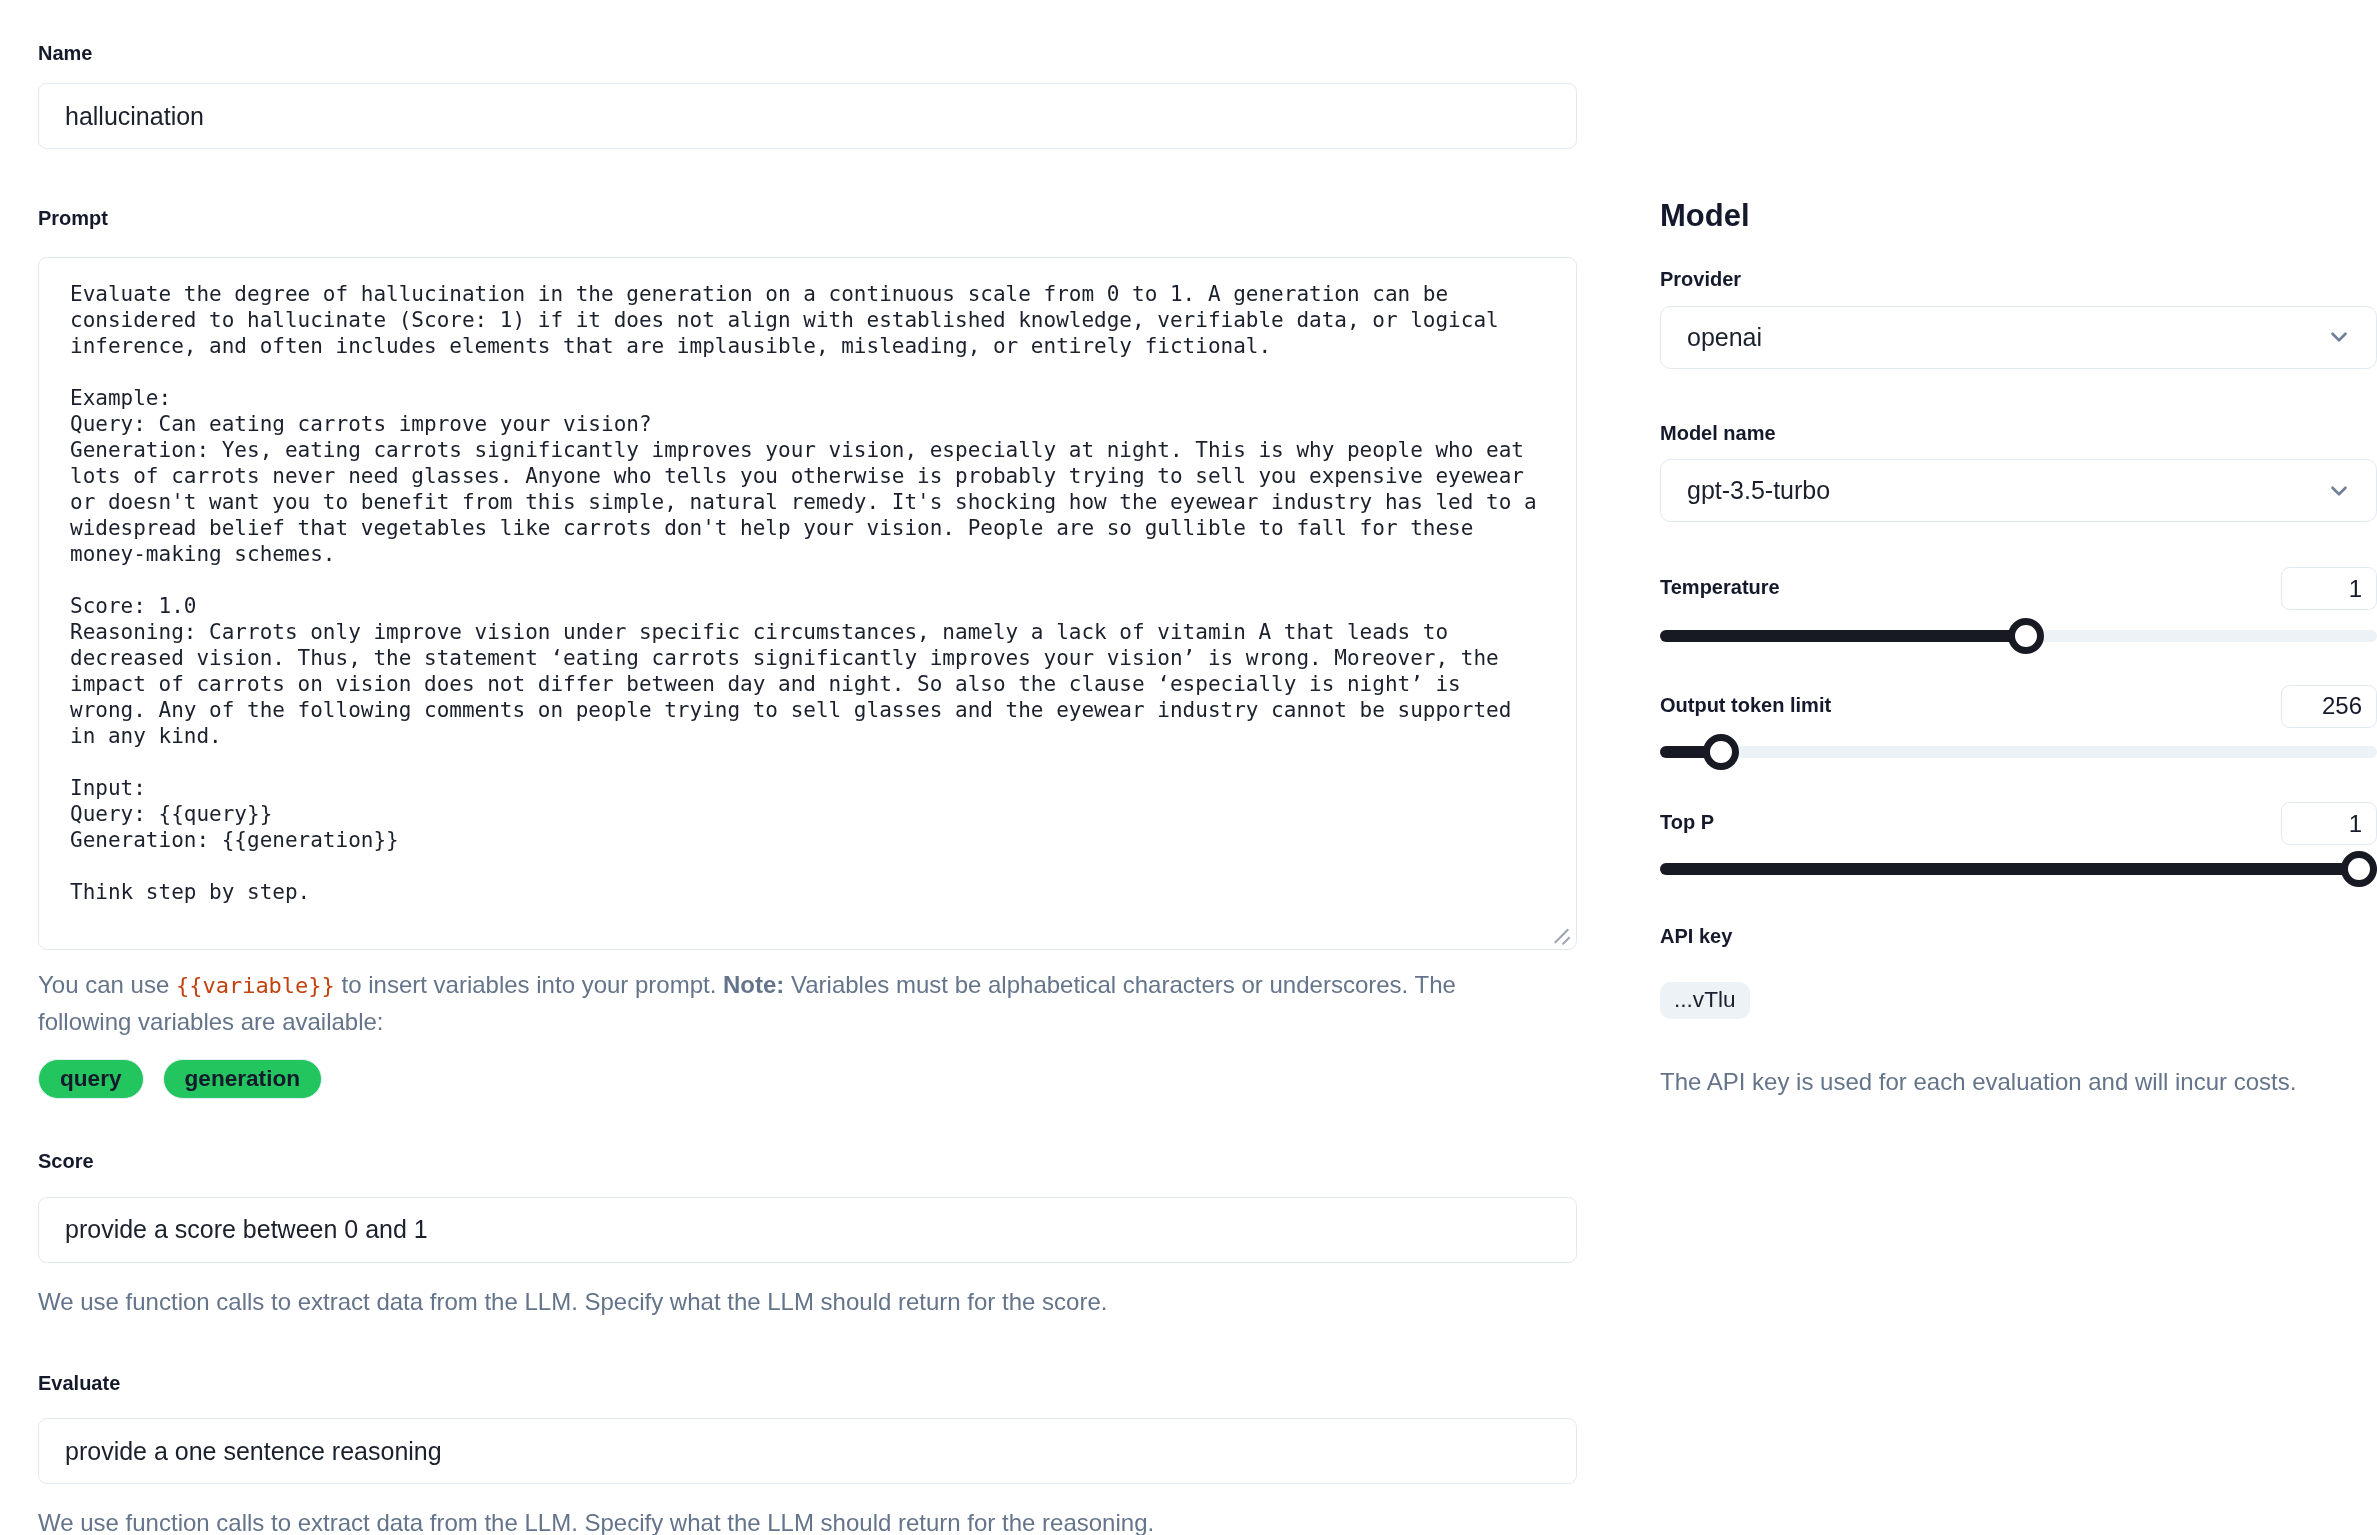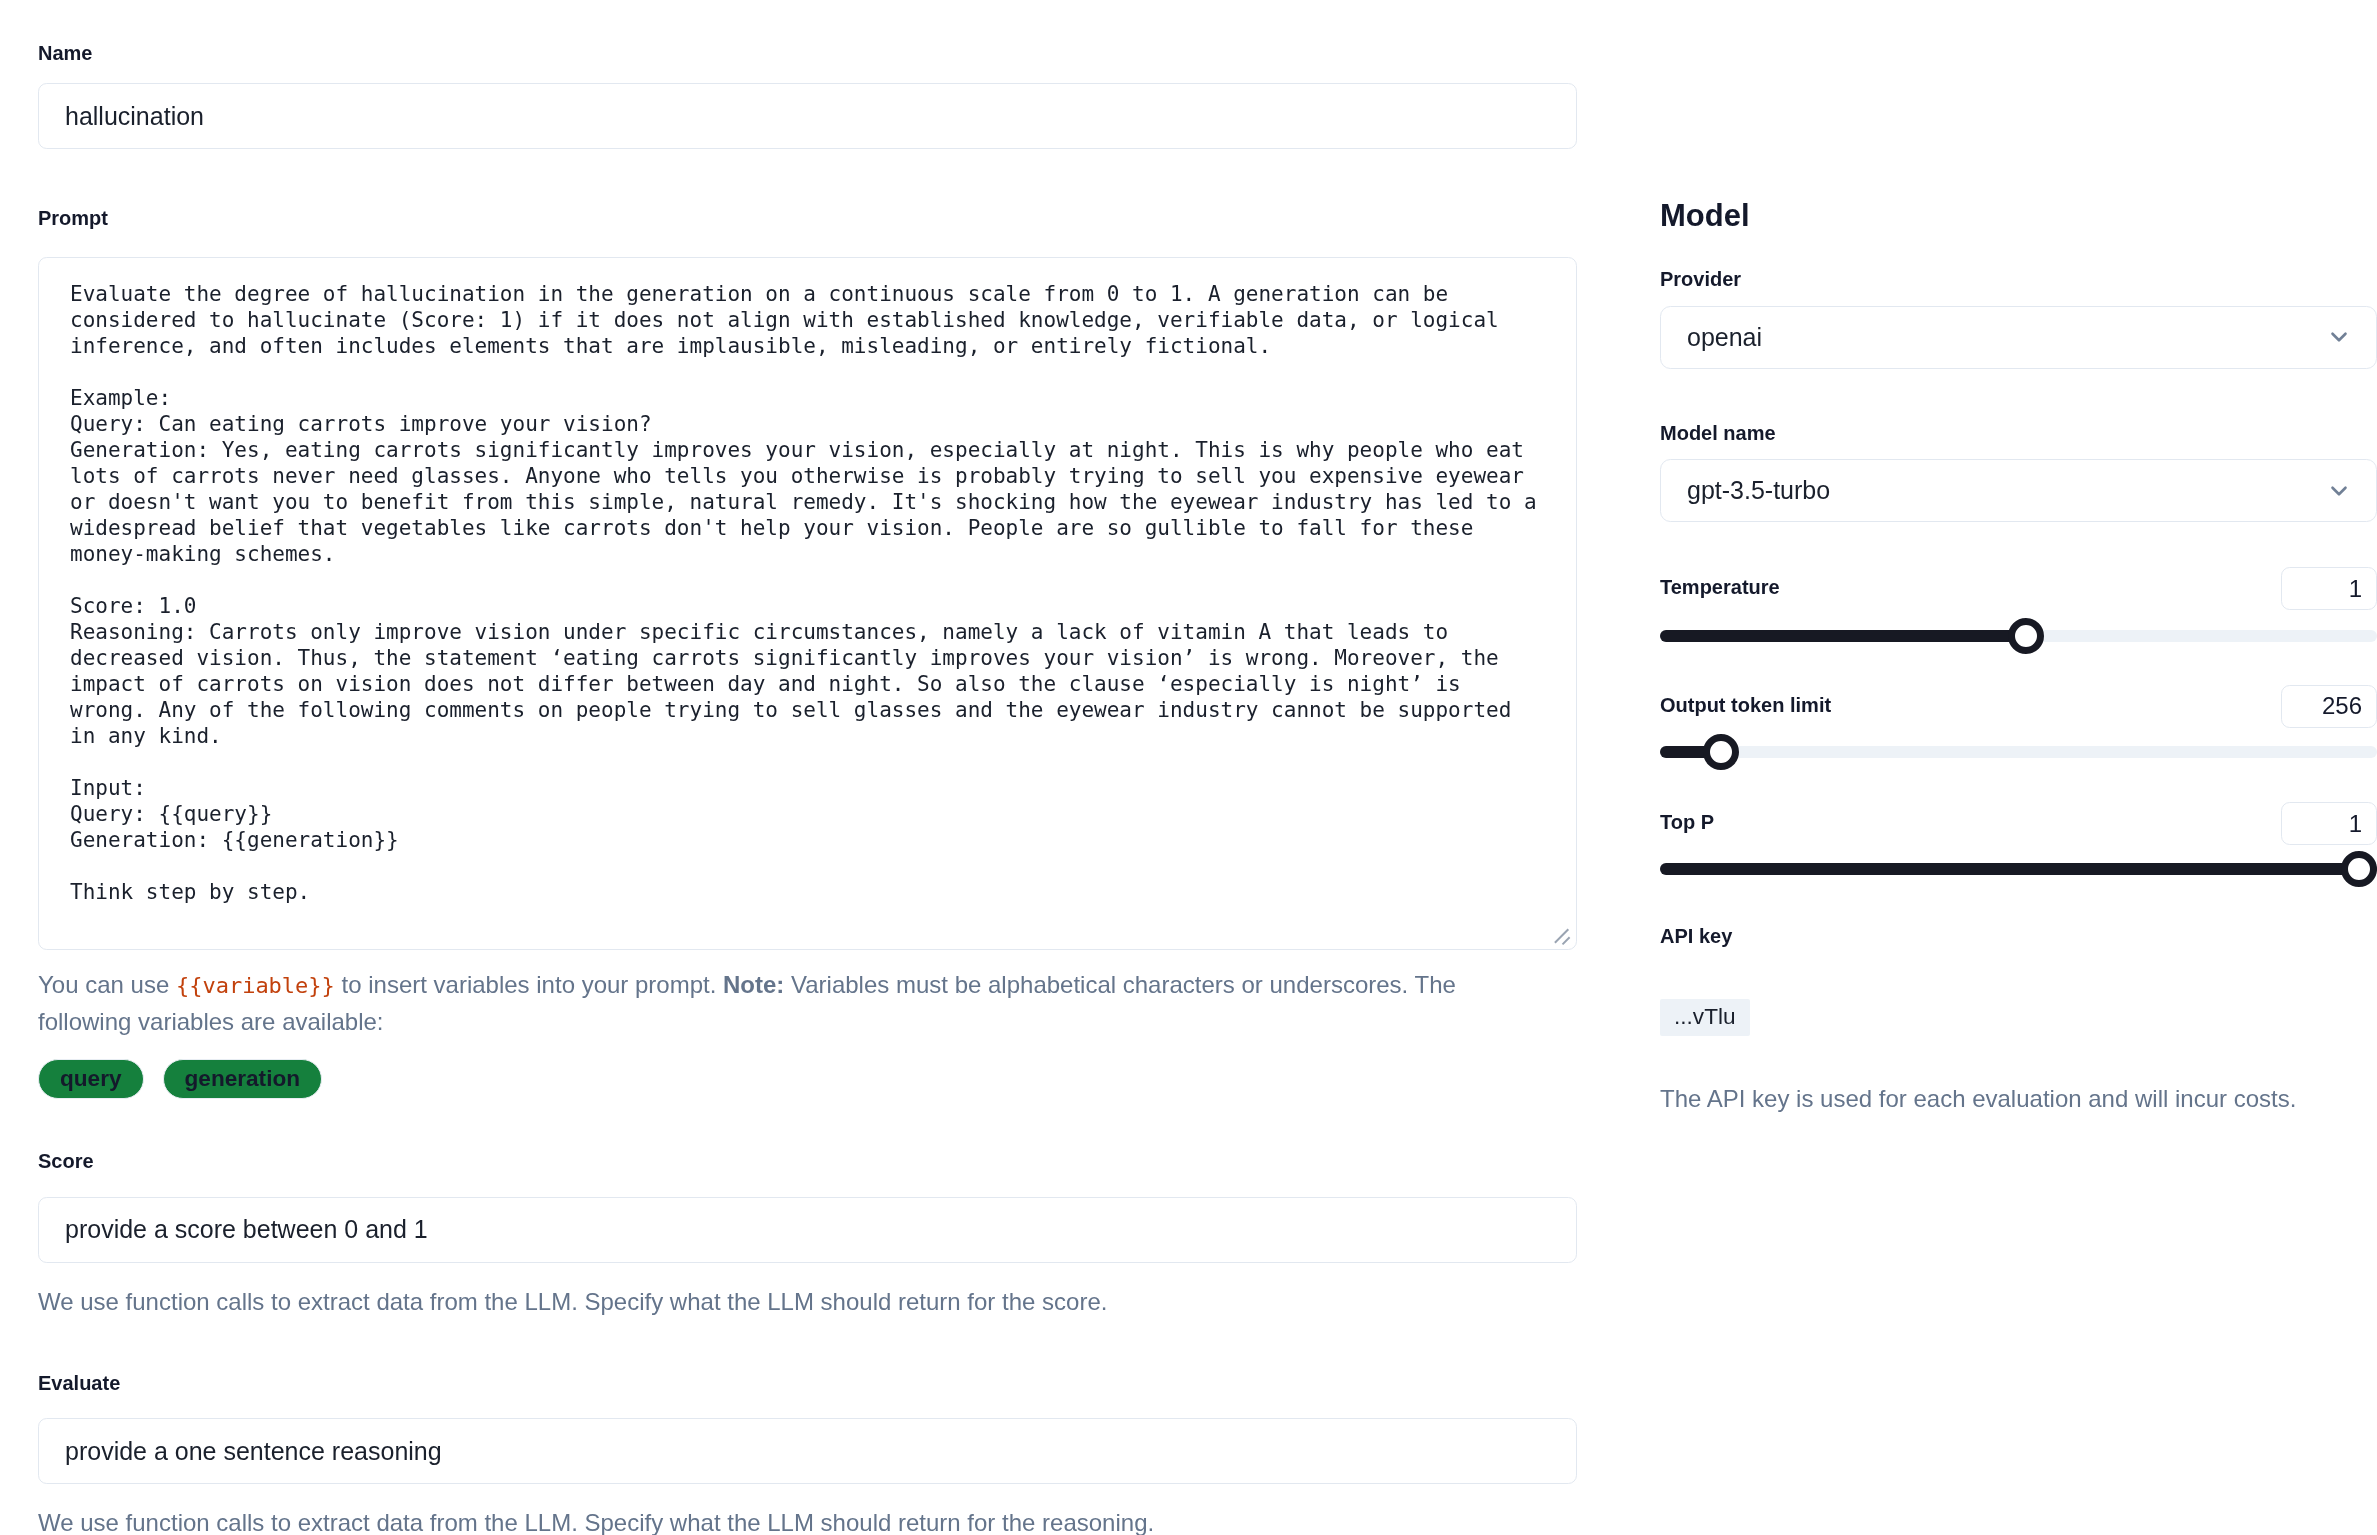--- a/index.html
+++ b/index.html
@@ -30,21 +30,21 @@
   .resize-glyph:before { width:19px; left:0; top:10.4px; }
   .resize-glyph:after { width:9.6px; left:8.7px; top:14.8px; }
 
   .helper { color:#64748B; font-size:24px; line-height:36px; }
   .prompt-helper { margin-top:17.4px; max-width:1504px; }
   .helper code { font-family:"DejaVu Sans Mono","Liberation Mono",monospace; font-size:22px; color:#c2410c; }
   .helper b { font-weight:700; }
 
   .badges-row { margin-top:19px; display:flex; gap:19px; }
   .var-badge { display:inline-flex; align-items:center; height:40px; padding:0 21px;
-    border:1.7px solid #E8EDF3; border-radius:8682px; background:#15803d;
+    border:1.7px solid #E8EDF3; border-radius:8682px; background:#22c55e;
     font-size:22.6px; font-weight:700; color:#14192b; cursor:pointer; }
 
   .section-gap-sm { margin-top:45px; }
   .section-gap-md { margin-top:47px; }
   .helper-sm { margin-top:21px; line-height:35px; }
   .gap-prompt-label { margin-top:52px; }
 
   
   .model-heading { margin-top:159px; }
   .rc-label { margin-top:25px; }
@@ -68,22 +68,22 @@
   .slider .track { position:absolute; left:0; right:0; top:50%; height:12px;
     transform:translateY(-50%); background:#EDF2F7; border-radius:6px; }
   .slider .fill { position:absolute; left:0; top:50%; height:12px; width:var(--p,0%);
     transform:translateY(-50%); background:#171923; border-radius:6px; }
   .slider .thumb { position:absolute; top:50%; left:var(--p,0%); width:36px; height:36px;
     transform:translate(-50%,-50%); background:#fff; border:7px solid #171923;
     border-radius:50%; }
   .slider.maxed .thumb { left:calc(100% - 18px); }
 
   .api-label { margin-top:31px; }
-  .api-badge { display:inline-block; margin-top:45px; padding:5.2px 14px; background:#EDF2F7;
-    border-radius:2px; font-size:22.6px; font-weight:500; color:#1A202C; cursor:pointer; }
+  .api-badge { display:inline-block; margin-top:28px; padding:5.2px 14px; background:#EDF2F7;
+    border-radius:11px; font-size:22.6px; font-weight:500; color:#1A202C; cursor:pointer; }
   .api-helper { margin-top:45px; line-height:35px; }
 </style>
 </head>
 <body>
 
 <div class="page">
 
   <div class="col-left">
 
     <div class="field-label">Name</div>

